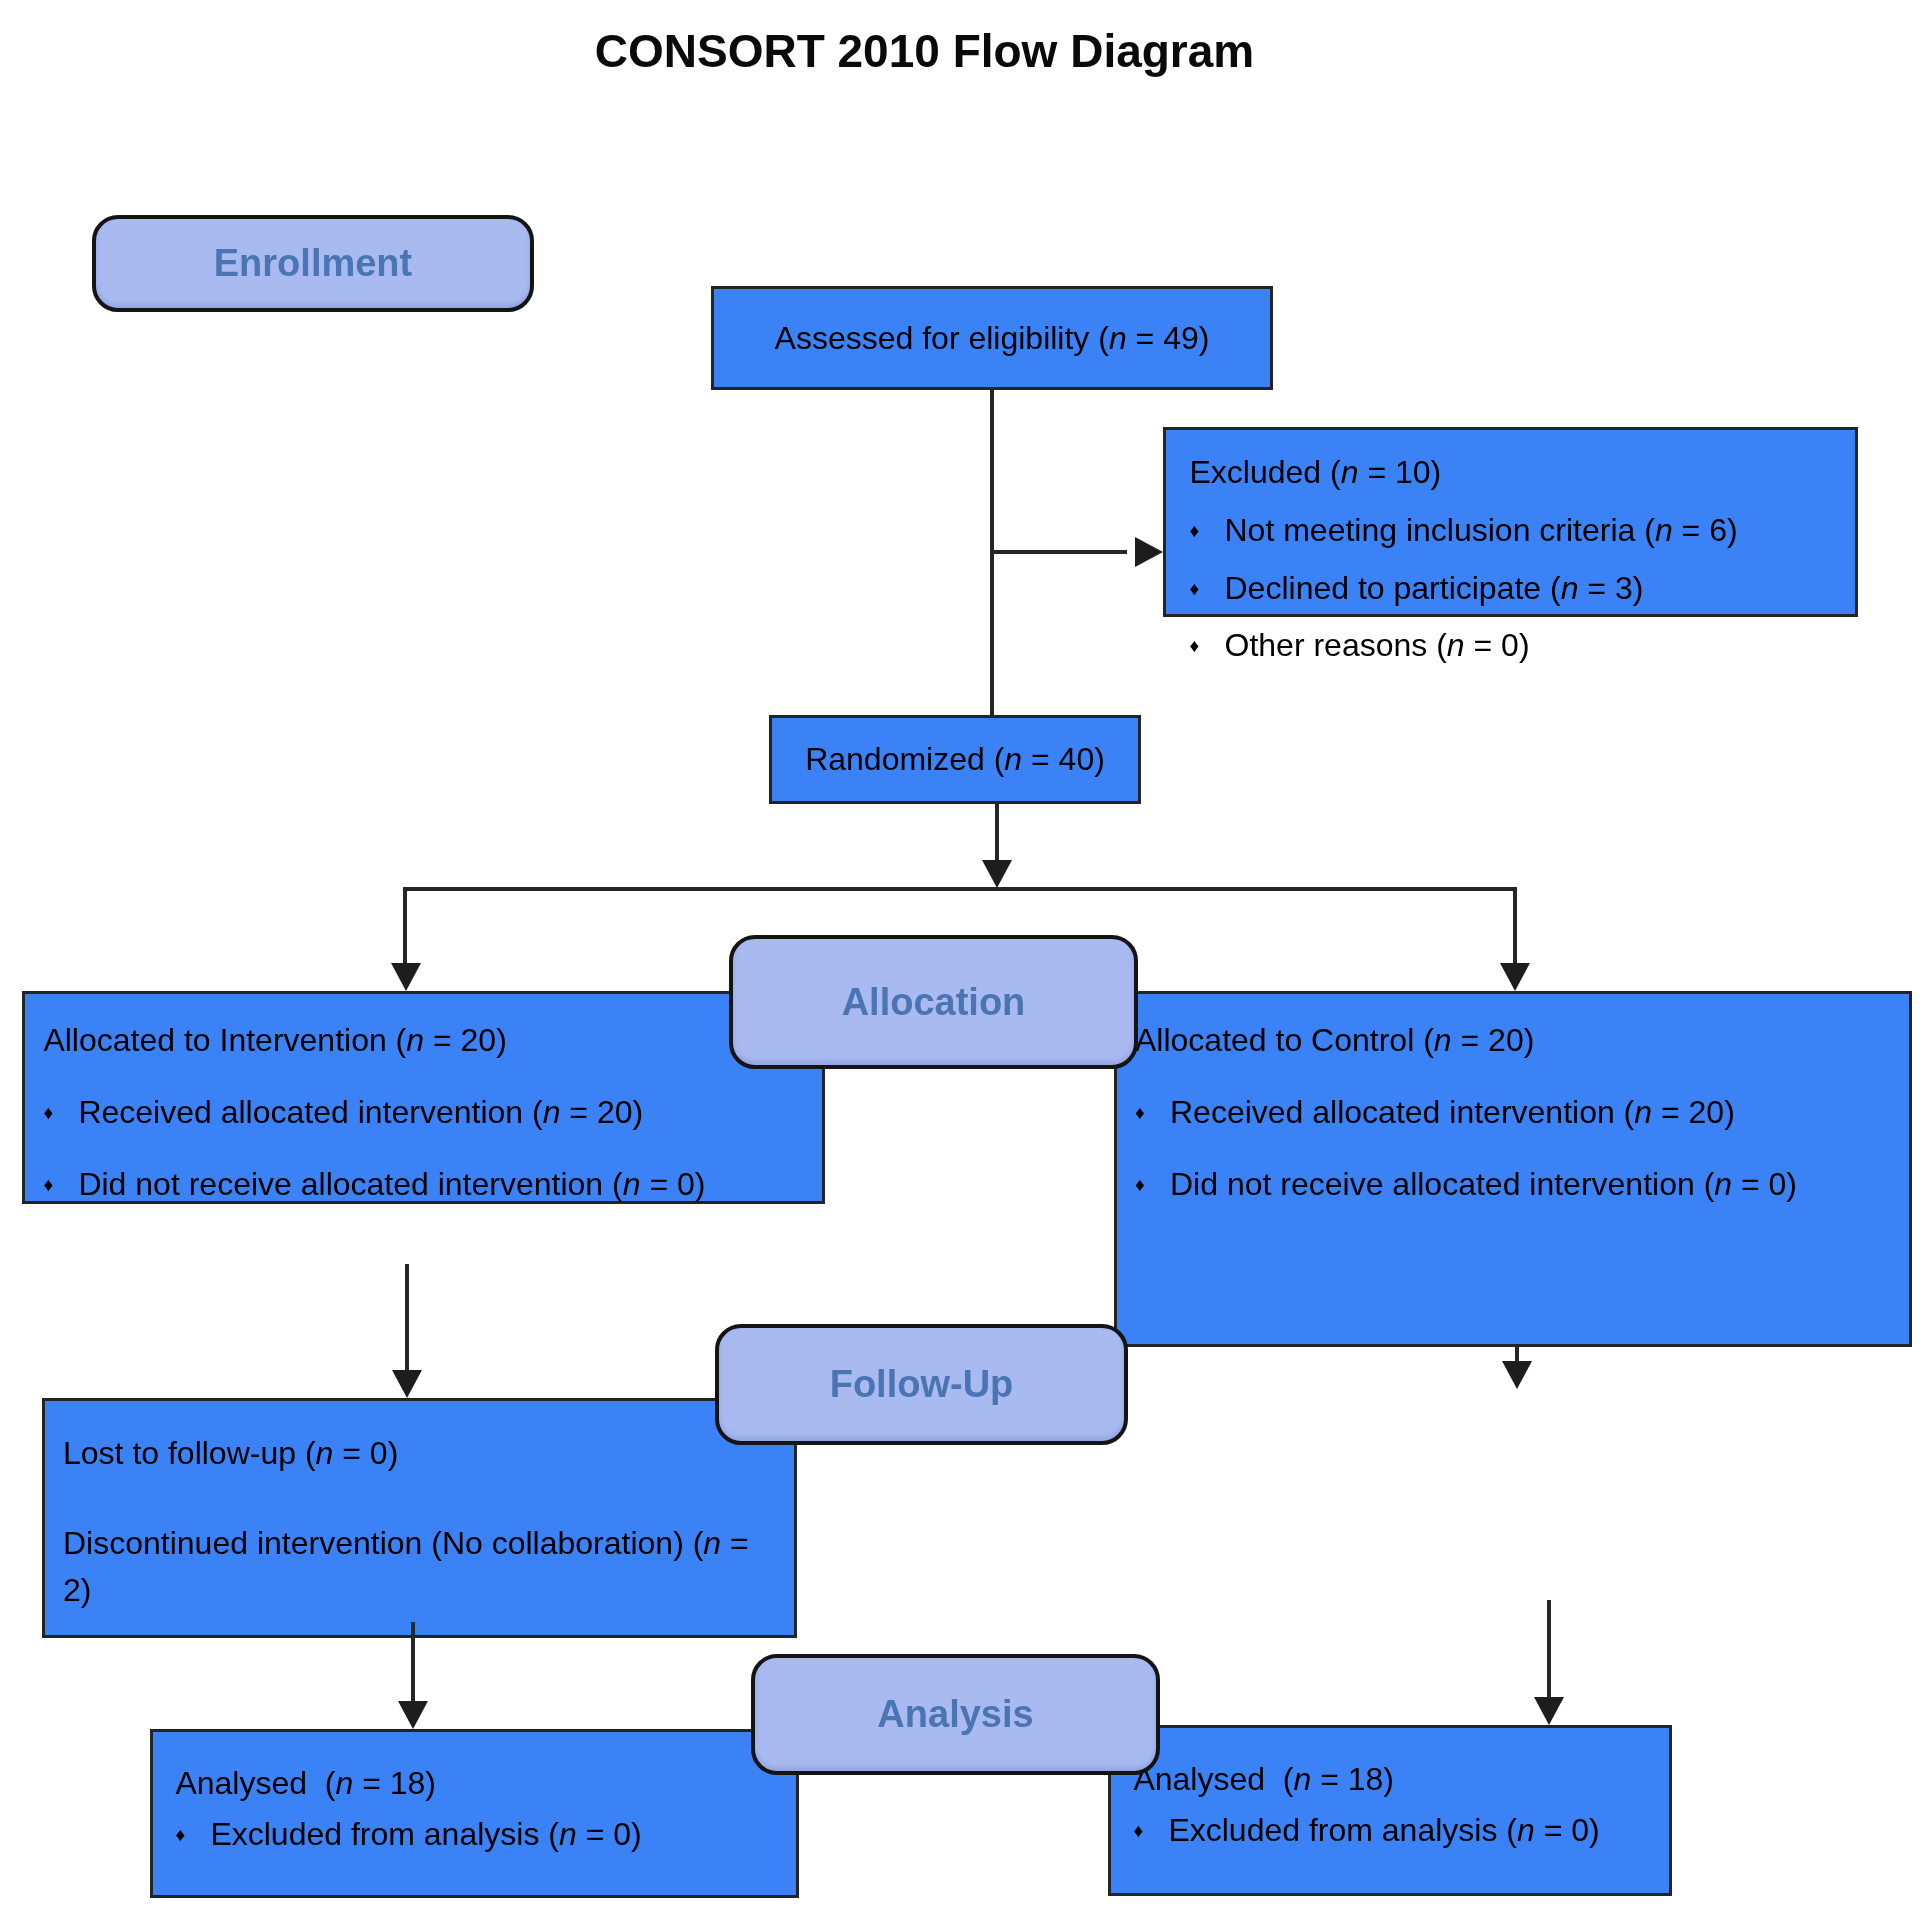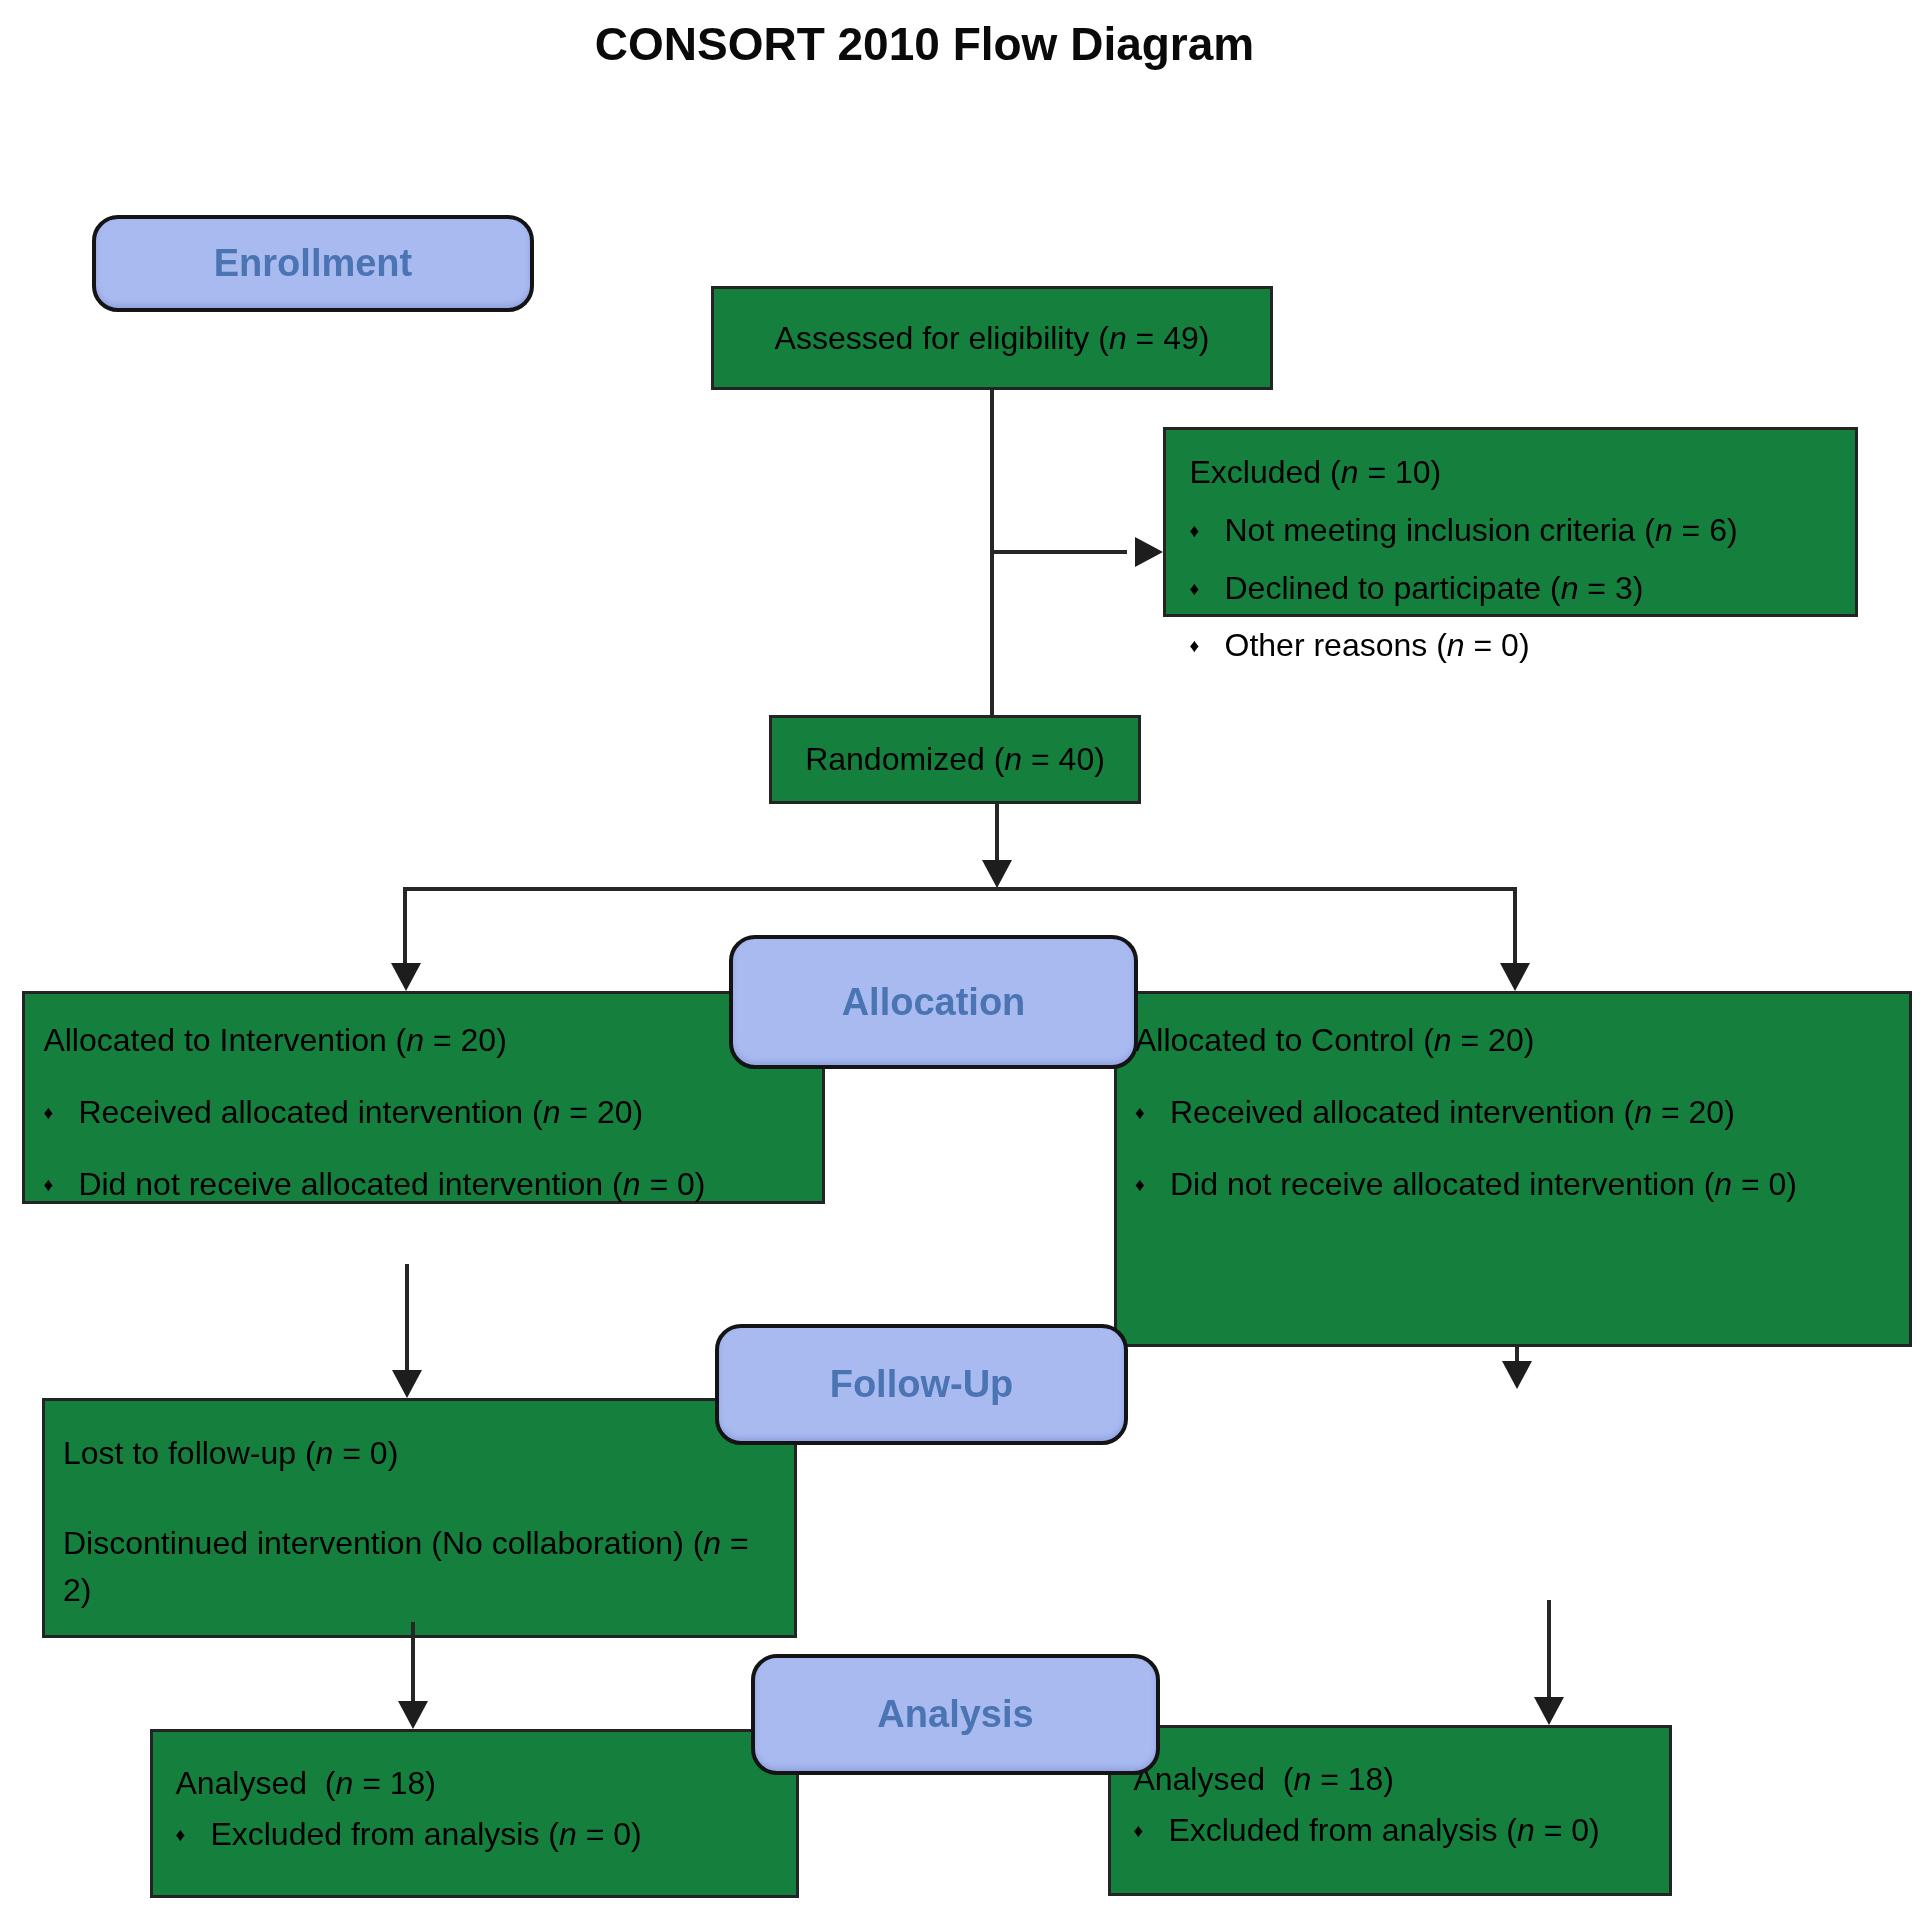--- a/index.html
+++ b/index.html
@@ -10,21 +10,21 @@
   }
   #canvas {
     position: relative;
     width: 1926px;
     height: 1920px;
     background: #ffffff;
     overflow: hidden;
   }
   .title {
     position: absolute;
-    top: 17px;
+    top: 24px;
     left: 0;
     width: 1849px;
     text-align: center;
     font-size: 46px;
     font-weight: bold;
     color: #0a0a0a;
     letter-spacing: 0px;
   }
   .stage-pill {
     position: absolute;
@@ -35,21 +35,21 @@
     align-items: center;
     justify-content: center;
     font-size: 38px;
     font-weight: bold;
     color: #4a74b2;
     z-index: 6;
     box-shadow: inset 0 -3.4px 5.6px rgba(80,100,180,0.25);
   }
   .fbox {
     position: absolute;
-    background: #15803d;
+    background: #3b82f6;
     border: 3.9px solid #242424;
     box-sizing: border-box;
     font-size: 32px;
     color: #000000;
     z-index: 3;
   }
   .fbox.center {
     display: flex;
     align-items: center;
     justify-content: center;

